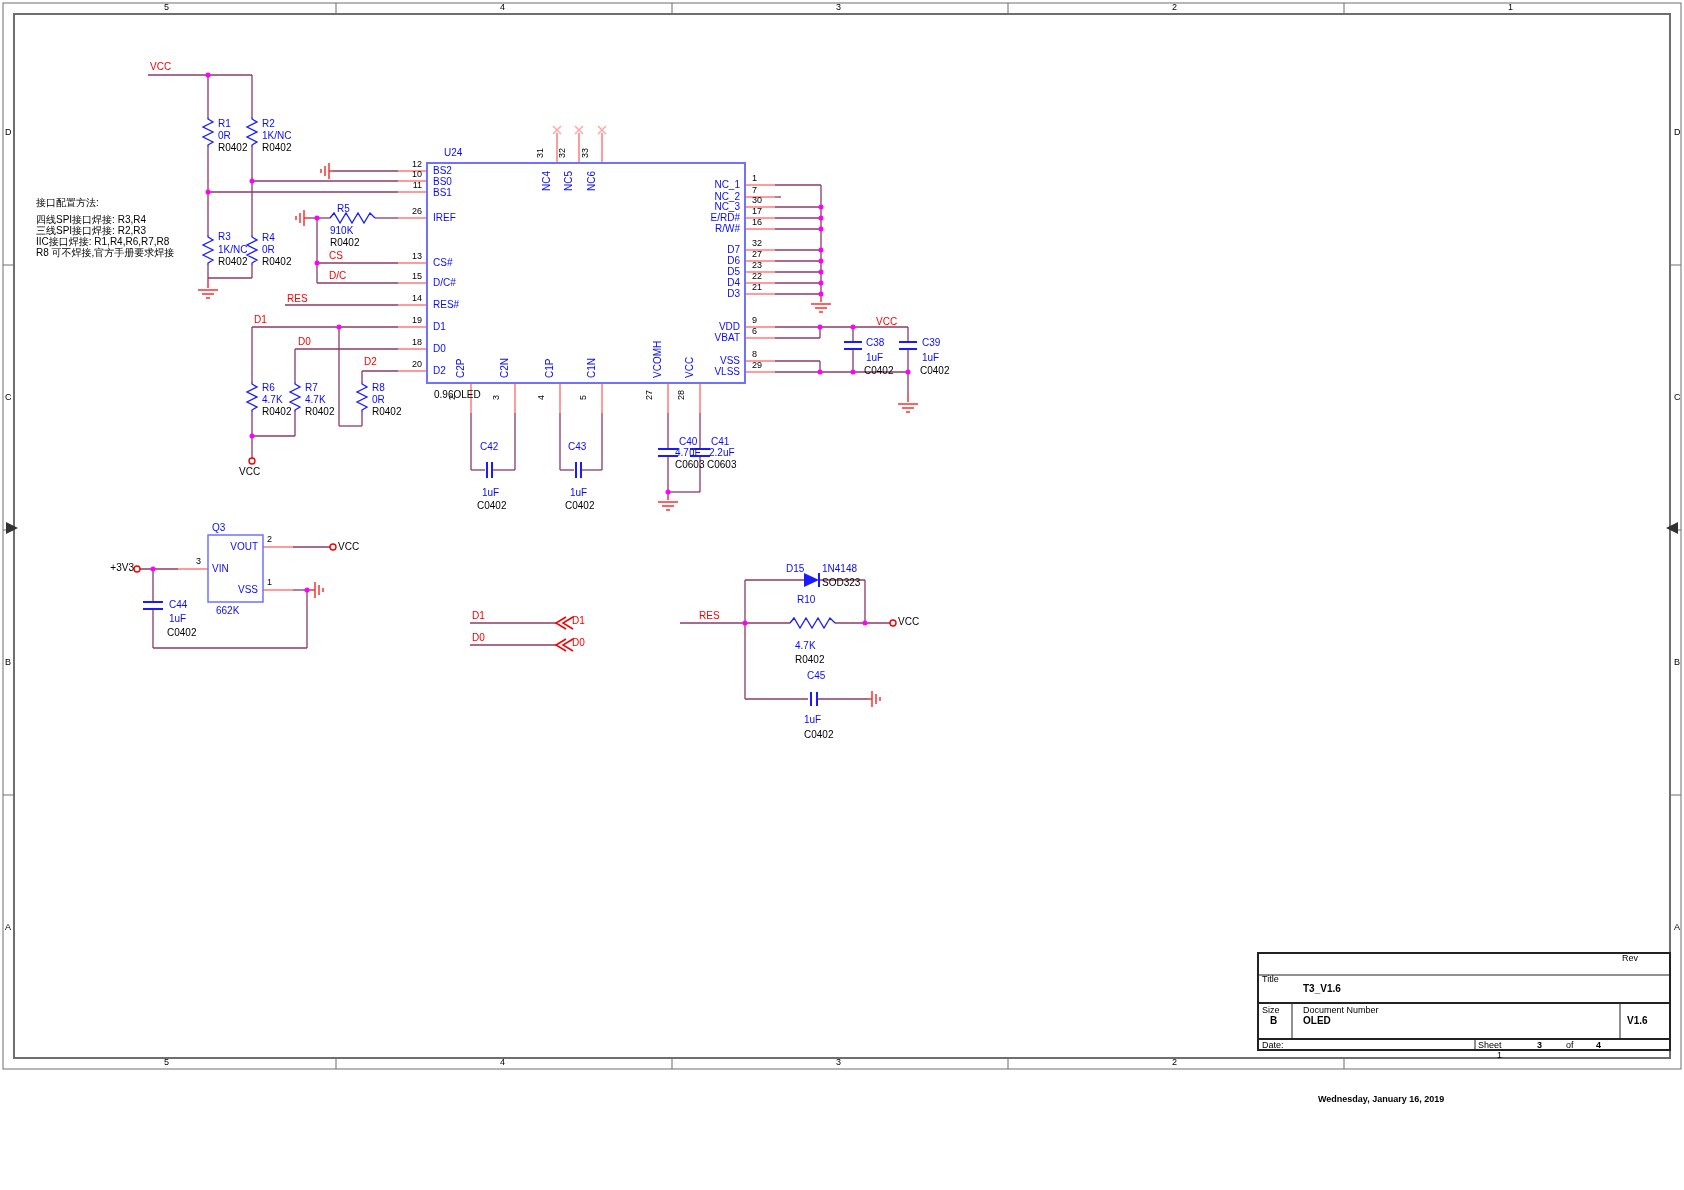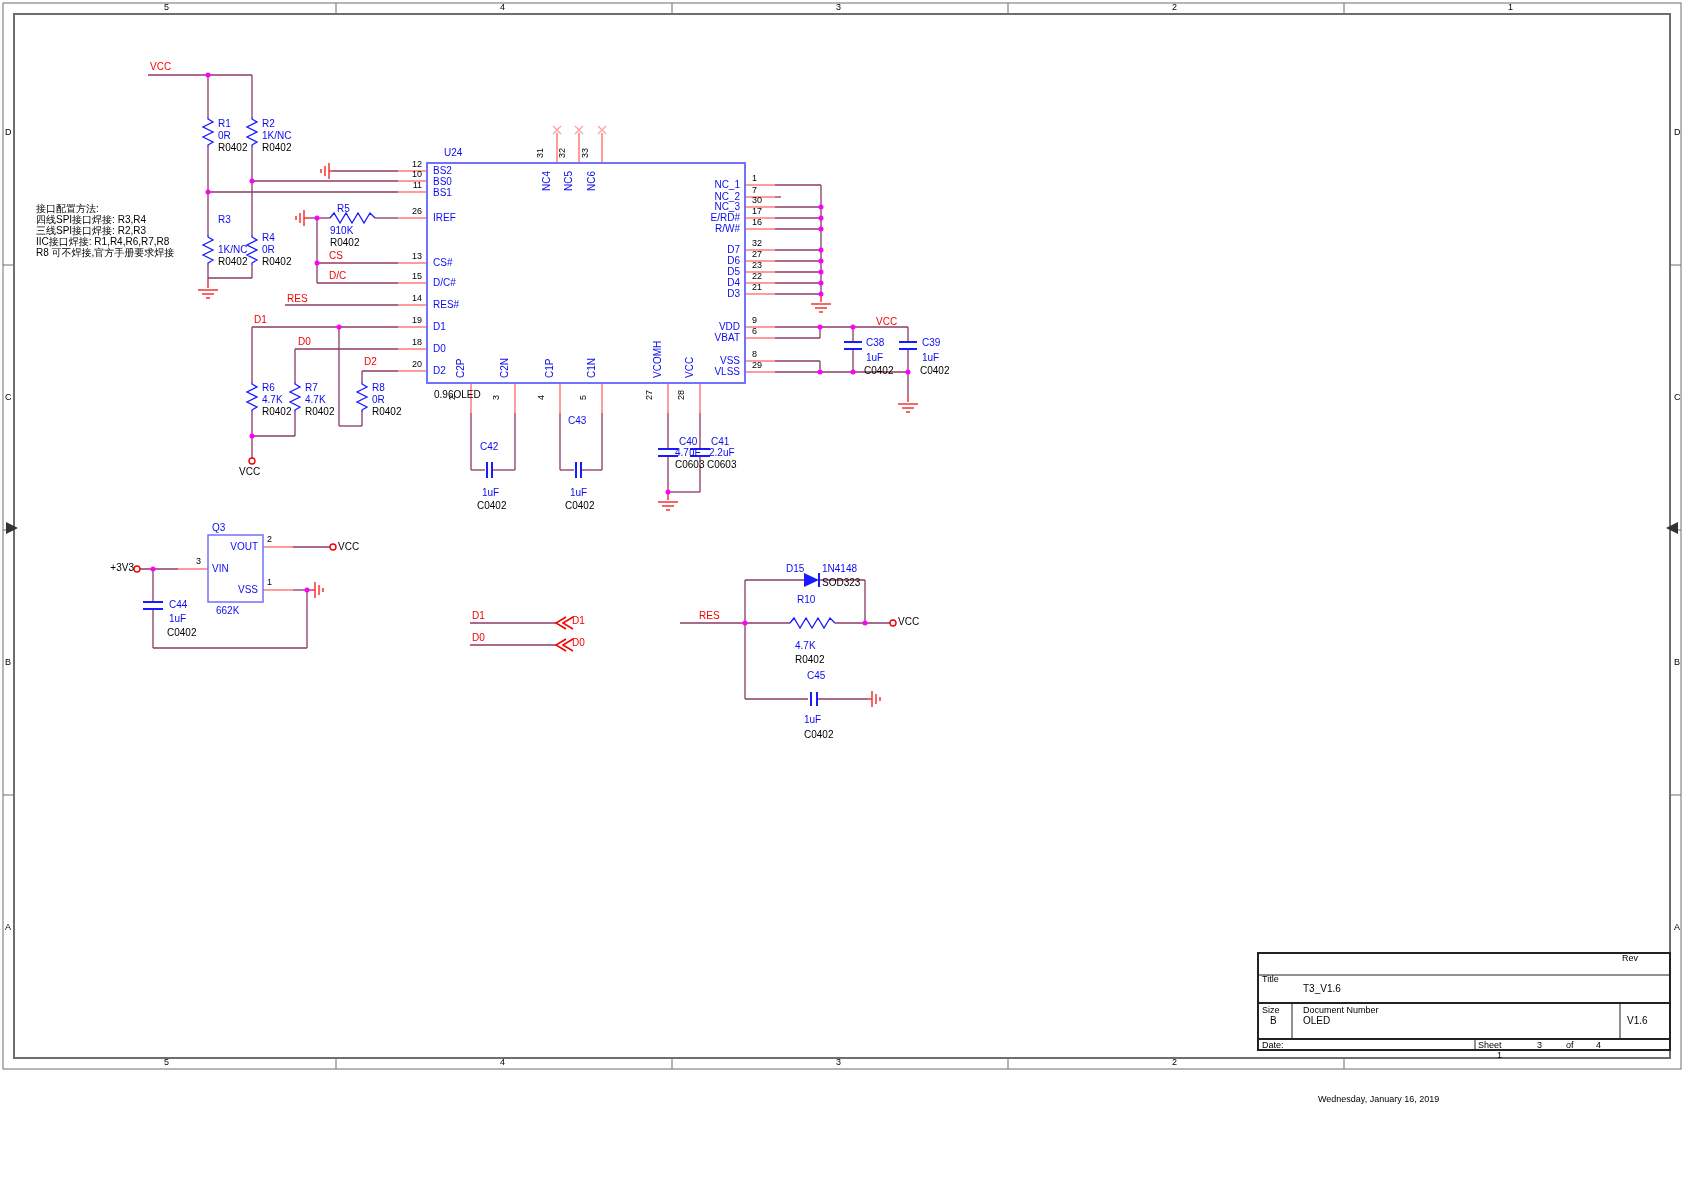--- a/index.html
+++ b/index.html
@@ -3,21 +3,21 @@
 <meta charset="utf-8">
 <style>
   html,body{margin:0;padding:0;background:#fff;}
   #sheet{position:relative;width:1684px;height:1190px;background:#fff;overflow:hidden;
          font-family:"Liberation Sans",sans-serif;}
   svg{position:absolute;left:0;top:0;}
   .t{position:absolute;font:10px "Liberation Sans",sans-serif;line-height:10px;white-space:pre;color:#000;}
   .b{color:#0b0bf0;}
   .r{color:#f40000;}
   .s9{font-size:9px;line-height:9px;}
-  .bd{font-weight:normal;}
+  .bd{font-weight:bold;}
   .ra{text-align:right;}
   .v{transform:rotate(-90deg);transform-origin:0 100%;height:10px;}
   .cjk{font-size:10px;line-height:11px;}
 </style>
 </head>
 <body>
 
 <div id="sheet">
 
 <svg width="1684" height="1190">
@@ -324,34 +324,34 @@
 <span class="t s9" style="left:1172px;top:1058px">2</span>
 <span class="t s9" style="left:5px;top:128px">D</span>
 <span class="t s9" style="left:5px;top:393px">C</span>
 <span class="t s9" style="left:5px;top:658px">B</span>
 <span class="t s9" style="left:5px;top:923px">A</span>
 <span class="t s9" style="left:1674px;top:128px">D</span>
 <span class="t s9" style="left:1674px;top:393px">C</span>
 <span class="t s9" style="left:1674px;top:658px">B</span>
 <span class="t s9" style="left:1674px;top:923px">A</span>
 
-<span class="t cjk" style="left:36px;top:203px">接口配置方法:</span>
+<span class="t cjk" style="left:36px;top:197px">接口配置方法:</span>
 <span class="t cjk" style="left:36px;top:214px">四线SPI接口焊接: R3,R4</span>
 <span class="t cjk" style="left:36px;top:225px">三线SPI接口焊接: R2,R3</span>
 <span class="t cjk" style="left:36px;top:236px">IIC接口焊接: R1,R4,R6,R7,R8</span>
 <span class="t cjk" style="left:36px;top:247px">R8 可不焊接,官方手册要求焊接</span>
 
 <span class="t r" style="left:150px;top:62px">VCC</span>
 <span class="t b" style="left:218px;top:119px">R1</span>
 <span class="t b" style="left:218px;top:131px">0R</span>
 <span class="t" style="left:218px;top:143px">R0402</span>
 <span class="t b" style="left:262px;top:119px">R2</span>
 <span class="t b" style="left:262px;top:131px">1K/NC</span>
 <span class="t" style="left:262px;top:143px">R0402</span>
-<span class="t b" style="left:218px;top:215px">R3</span>
+<span class="t b" style="left:218px;top:232px">R3</span>
 <span class="t b" style="left:218px;top:245px">1K/NC</span>
 <span class="t" style="left:218px;top:257px">R0402</span>
 <span class="t b" style="left:262px;top:233px">R4</span>
 <span class="t b" style="left:262px;top:245px">0R</span>
 <span class="t" style="left:262px;top:257px">R0402</span>
 <span class="t b" style="left:337px;top:204px">R5</span>
 <span class="t b" style="left:330px;top:226px">910K</span>
 <span class="t" style="left:330px;top:238px">R0402</span>
 <span class="t r" style="left:329px;top:251px">CS</span>
 <span class="t r" style="left:329px;top:271px">D/C</span>
@@ -449,21 +449,21 @@
 <span class="t b" style="left:866px;top:338px">C38</span>
 <span class="t b" style="left:866px;top:353px">1uF</span>
 <span class="t" style="left:864px;top:366px">C0402</span>
 <span class="t b" style="left:922px;top:338px">C39</span>
 <span class="t b" style="left:922px;top:353px">1uF</span>
 <span class="t" style="left:920px;top:366px">C0402</span>
 
 <span class="t b" style="left:480px;top:442px">C42</span>
 <span class="t b" style="left:482px;top:488px">1uF</span>
 <span class="t" style="left:477px;top:501px">C0402</span>
-<span class="t b" style="left:568px;top:416px">C43</span>
+<span class="t b" style="left:568px;top:442px">C43</span>
 <span class="t b" style="left:570px;top:488px">1uF</span>
 <span class="t" style="left:565px;top:501px">C0402</span>
 <span class="t b" style="left:679px;top:437px">C40</span>
 <span class="t b" style="left:711px;top:437px">C41</span>
 <span class="t b" style="left:675px;top:448px">4.7uF</span>
 <span class="t b" style="left:709px;top:448px">2.2uF</span>
 <span class="t" style="left:675px;top:460px">C0603</span>
 <span class="t" style="left:707px;top:460px">C0603</span>
 
 <span class="t b" style="left:212px;top:523px">Q3</span>

